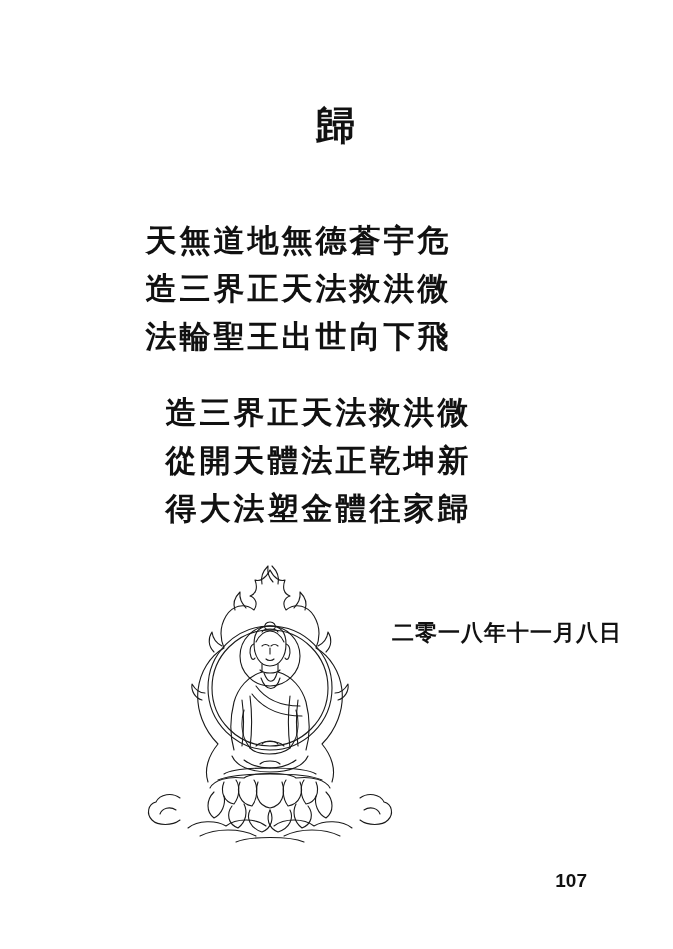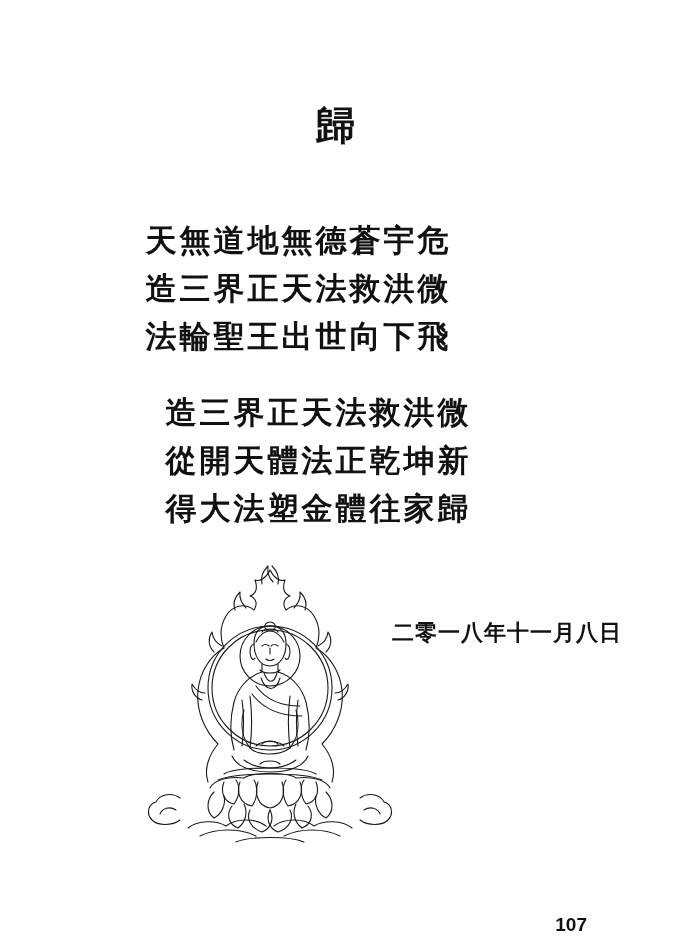--- a/index.html
+++ b/index.html
@@ -63,21 +63,21 @@
     top: 618px;
     left: 392px;
     font-size: 22px;
     font-weight: 700;
     letter-spacing: 1px;
     white-space: nowrap;
     font-family: "DejaVu Serif", "Liberation Serif", serif;
   }
   .page-number {
     position: absolute;
-    top: 914px;
+    top: 870px;
     left: 0;
     width: 673px;
     text-align: right;
     padding-right: 86px;
     box-sizing: border-box;
     font-size: 19px;
     font-weight: 700;
     font-family: "Liberation Sans", sans-serif;
   }
   .illustration {

